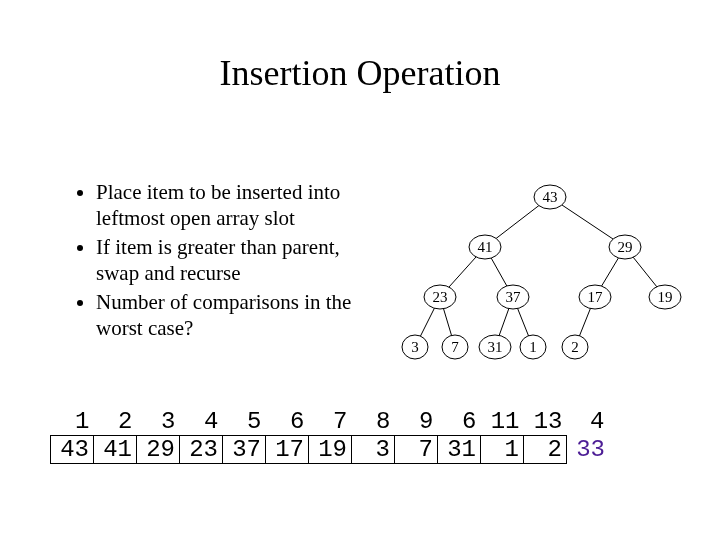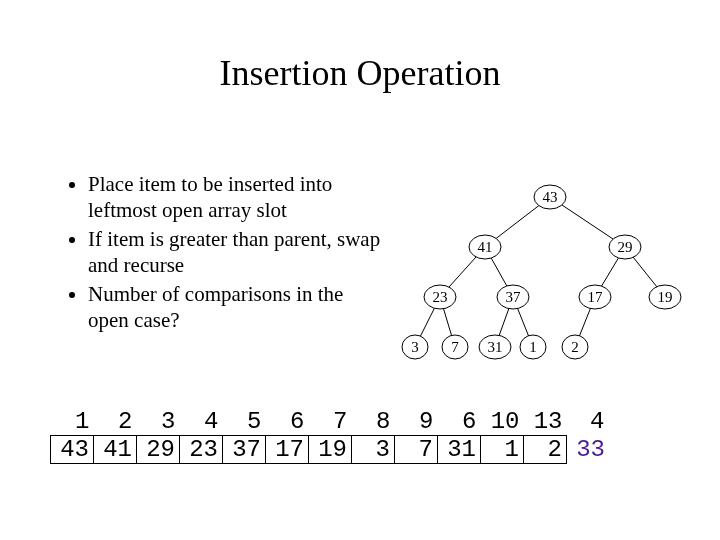--- a/index.html
+++ b/index.html
@@ -26,21 +26,21 @@
       position: absolute;
       top: 172px;
       left: 68px;
       width: 320px;
       font-size: 21px;
       line-height: 1.22;
     }
     .body ul {
       list-style: disc;
       padding-left: 20px;
-      margin: 0;
+      margin: 8px;
     }
     .body li {
       margin-bottom: 4px;
     }
     .tree {
       position: absolute;
       left: 400px;
       top: 170px;
       width: 300px;
       height: 210px;
@@ -76,21 +76,21 @@
 </head>
 <body>
 
 <div class="slide">
   <div class="title">Insertion Operation</div>
 
   <div class="body">
     <ul>
       <li>Place item to be inserted into leftmost open array slot</li>
       <li>If item is greater than parent, swap and recurse</li>
-      <li>Number of comparisons in the open case?</li>
+      <li>Number of comparisons in the worst case?</li>
     </ul>
   </div>
 
   <div class="tree">
     <svg width="300" height="210">
       <g stroke="#000" stroke-width="1" fill="none">
         <line x1="150" y1="27" x2="85" y2="77"></line>
         <line x1="150" y1="27" x2="225" y2="77"></line>
         <line x1="85" y1="77" x2="40" y2="127"></line>
         <line x1="85" y1="77" x2="113" y2="127"></line>
@@ -139,21 +139,21 @@
       <td>1</td>
       <td>2</td>
       <td>3</td>
       <td>4</td>
       <td>5</td>
       <td>6</td>
       <td>7</td>
       <td>8</td>
       <td>9</td>
       <td>6</td>
-      <td>10</td>
+      <td>11</td>
       <td>13</td>
       <td>4</td>
     </tr>
     <tr class="values">
       <td class="boxed">43</td>
       <td class="boxed">41</td>
       <td class="boxed">29</td>
       <td class="boxed">23</td>
       <td class="boxed">37</td>
       <td class="boxed">17</td>

